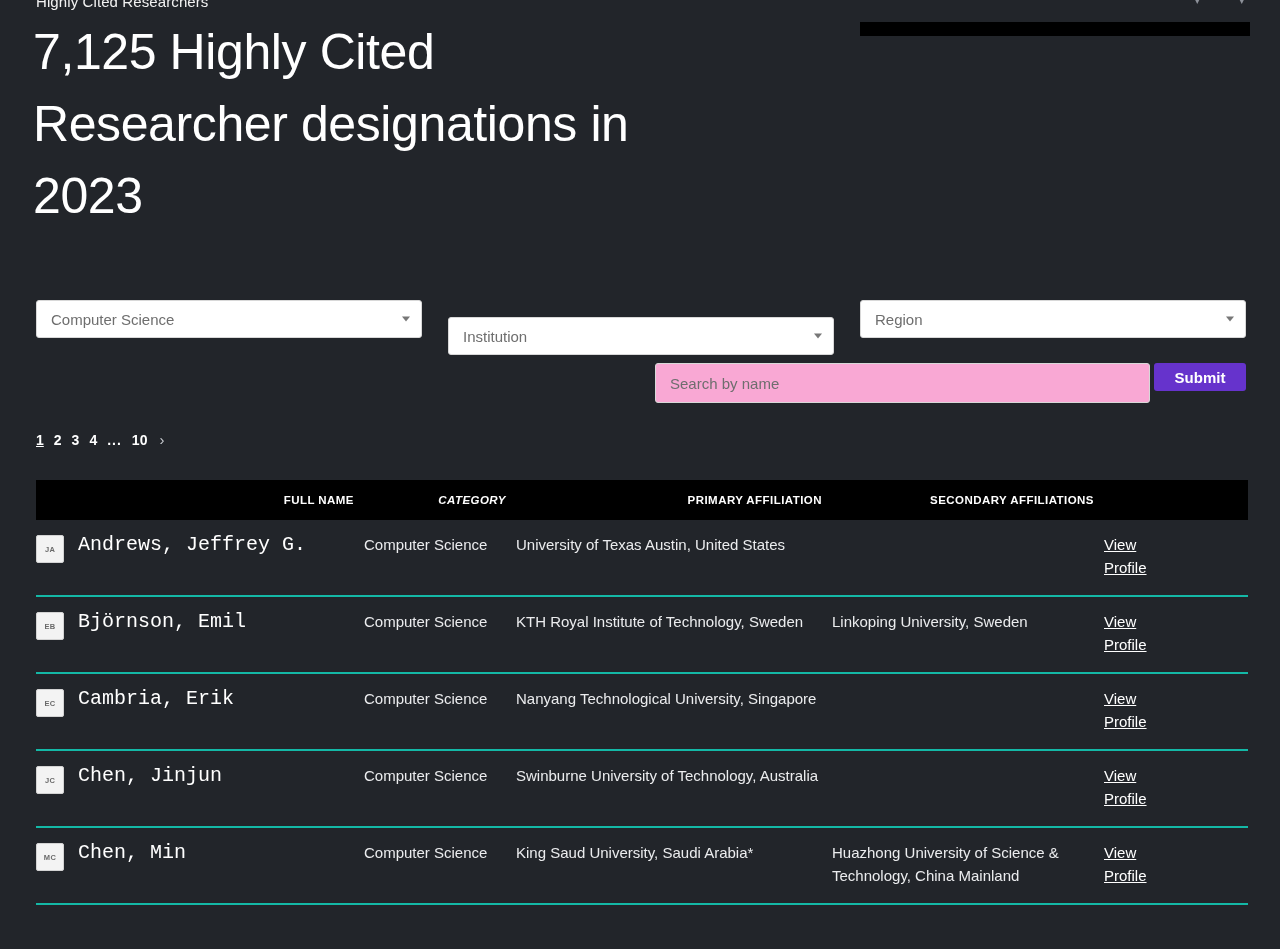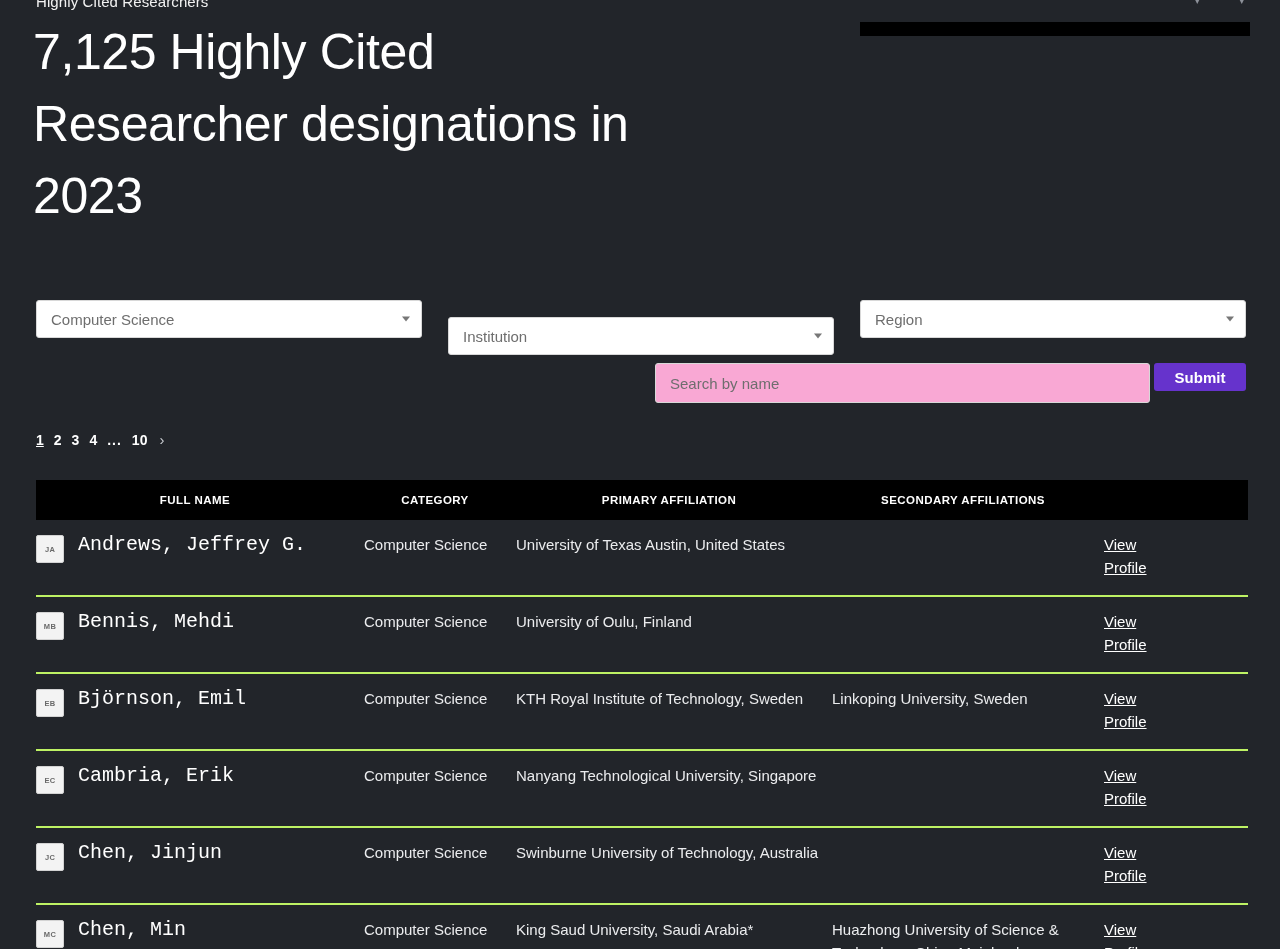--- a/index.html
+++ b/index.html
@@ -191,33 +191,33 @@
     width: 100%;
     border-collapse: collapse;
     table-layout: fixed;
   }
   table.hcr thead th {
     background: #000000;
     color: #ffffff;
     font-size: 11.5px;
     font-weight: 700;
     letter-spacing: .45px;
-    text-align: center;
+    text-align: right;
     padding: 14px 10px 14px 0;
     height: 32px;
     vertical-align: middle;
   }
   th.c-name   { width: 328px; padding-left: 12px; }
-  th.c-cat    { width: 152px; }
+  th.c-cat    { width: 152px; font-style: italic; }
   th.c-prim   { width: 316px; }
   th.c-sec    { width: 272px; }
   th.c-act    { width: 144px; }
 
   table.hcr tbody td {
-    border-bottom: 2px solid #bef264;
+    border-bottom: 2px solid #14b8a6;
     padding: 13px 10px 16px 0;
     vertical-align: top;
     font-size: 15px;
     line-height: 23px;
     color: #ebecee;
   }
   td.c-name { padding-left: 12px; }
 
   .name-cell {
     display: flex;
@@ -326,34 +326,20 @@
           <td class="c-cat">Computer Science</td>
           <td class="c-prim">University of Texas Austin, United States</td>
           <td class="c-sec"></td>
           <td class="c-act">
             <div class="vp-wrap"><span class="view-profile">View Profile</span></div>
           </td>
         </tr>
         <tr>
           <td class="c-name">
             <div class="name-cell">
-              <span class="avatar">MB</span>
-              <span class="name-text">Bennis, Mehdi</span>
-            </div>
-          </td>
-          <td class="c-cat">Computer Science</td>
-          <td class="c-prim">University of Oulu, Finland</td>
-          <td class="c-sec"></td>
-          <td class="c-act">
-            <div class="vp-wrap"><span class="view-profile">View Profile</span></div>
-          </td>
-        </tr>
-        <tr>
-          <td class="c-name">
-            <div class="name-cell">
               <span class="avatar">EB</span>
               <span class="name-text">Björnson, Emil</span>
             </div>
           </td>
           <td class="c-cat">Computer Science</td>
           <td class="c-prim">KTH Royal Institute of Technology, Sweden</td>
           <td class="c-sec">Linkoping University, Sweden</td>
           <td class="c-act">
             <div class="vp-wrap"><span class="view-profile">View Profile</span></div>
           </td>

